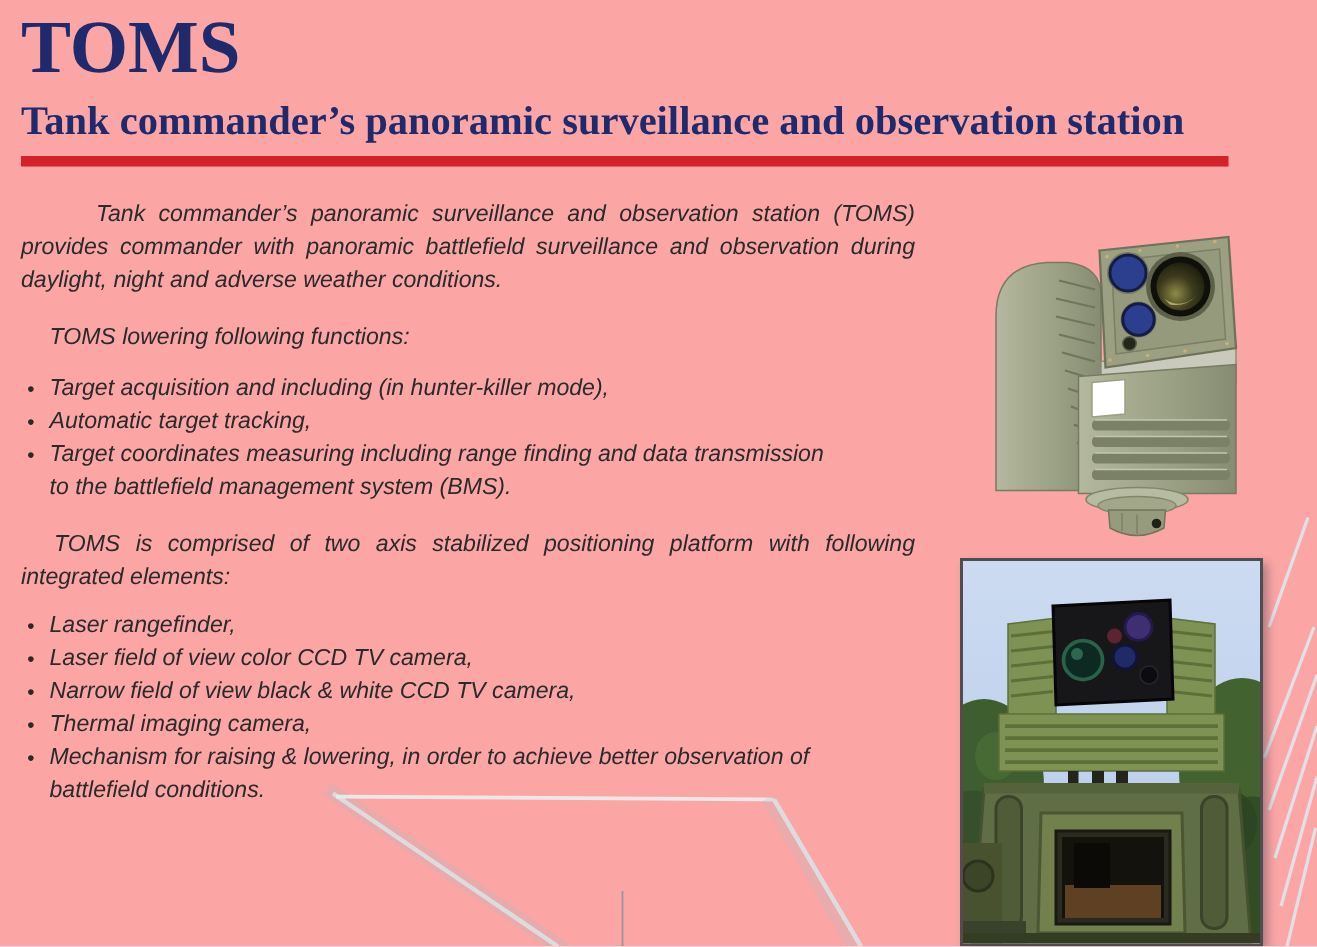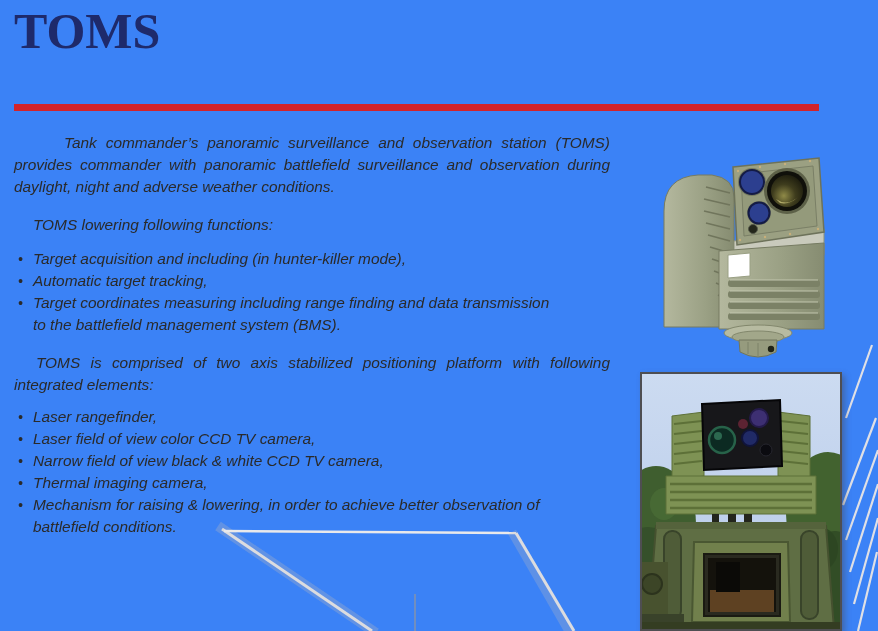--- a/index.html
+++ b/index.html
@@ -1,18 +1,18 @@
 <!DOCTYPE html>
 <html><head>
 <meta charset="utf-8">
 <style>
   html,body{margin:0;padding:0;background:#ffffff;}
   .page{
     position:relative; width:878px; height:631px; overflow:hidden;
-    background:#3b82f6; font-family:"Liberation Sans", sans-serif; color:#2a2a2a;
+    background:#fca5a5; font-family:"Liberation Sans", sans-serif; color:#2a2a2a;
   }
   
   .title{
     position:absolute; left:14px; top:6px;
     font-family:"Liberation Serif", serif; font-weight:700;
     font-size:50px; line-height:1; color:#1e2a6b; letter-spacing:0px;
   }
   .subtitle{
     position:absolute; left:14px; top:66px;
     font-family:"Liberation Serif", serif; font-weight:700;
@@ -62,20 +62,21 @@
       <line x1="872" y1="345" x2="846" y2="418"></line>
       <line x1="876" y1="418" x2="843" y2="505"></line>
       <line x1="878" y1="450" x2="846" y2="540"></line>
       <line x1="878" y1="484" x2="850" y2="572"></line>
       <line x1="878" y1="518" x2="854" y2="604"></line>
       <line x1="877" y1="552" x2="858" y2="631"></line>
     </g>
   </svg>
 
   <div class="title">TOMS</div>
+  <div class="subtitle">Tank commander’s panoramic surveillance and observation station</div>
   <div class="rule"></div>
 
   <div class="textcol">
     <p class="intro">Tank commander’s panoramic surveillance and observation station (TOMS) provides commander with panoramic battlefield surveillance and observation during daylight, night and adverse weather conditions.</p>
 
     <p class="sect-heading">TOMS lowering following functions:</p>
     <ul class="blist">
       <li>
         <span class="blt">•</span>
         <span class="txt">Target acquisition and including (in hunter-killer mode),</span>

